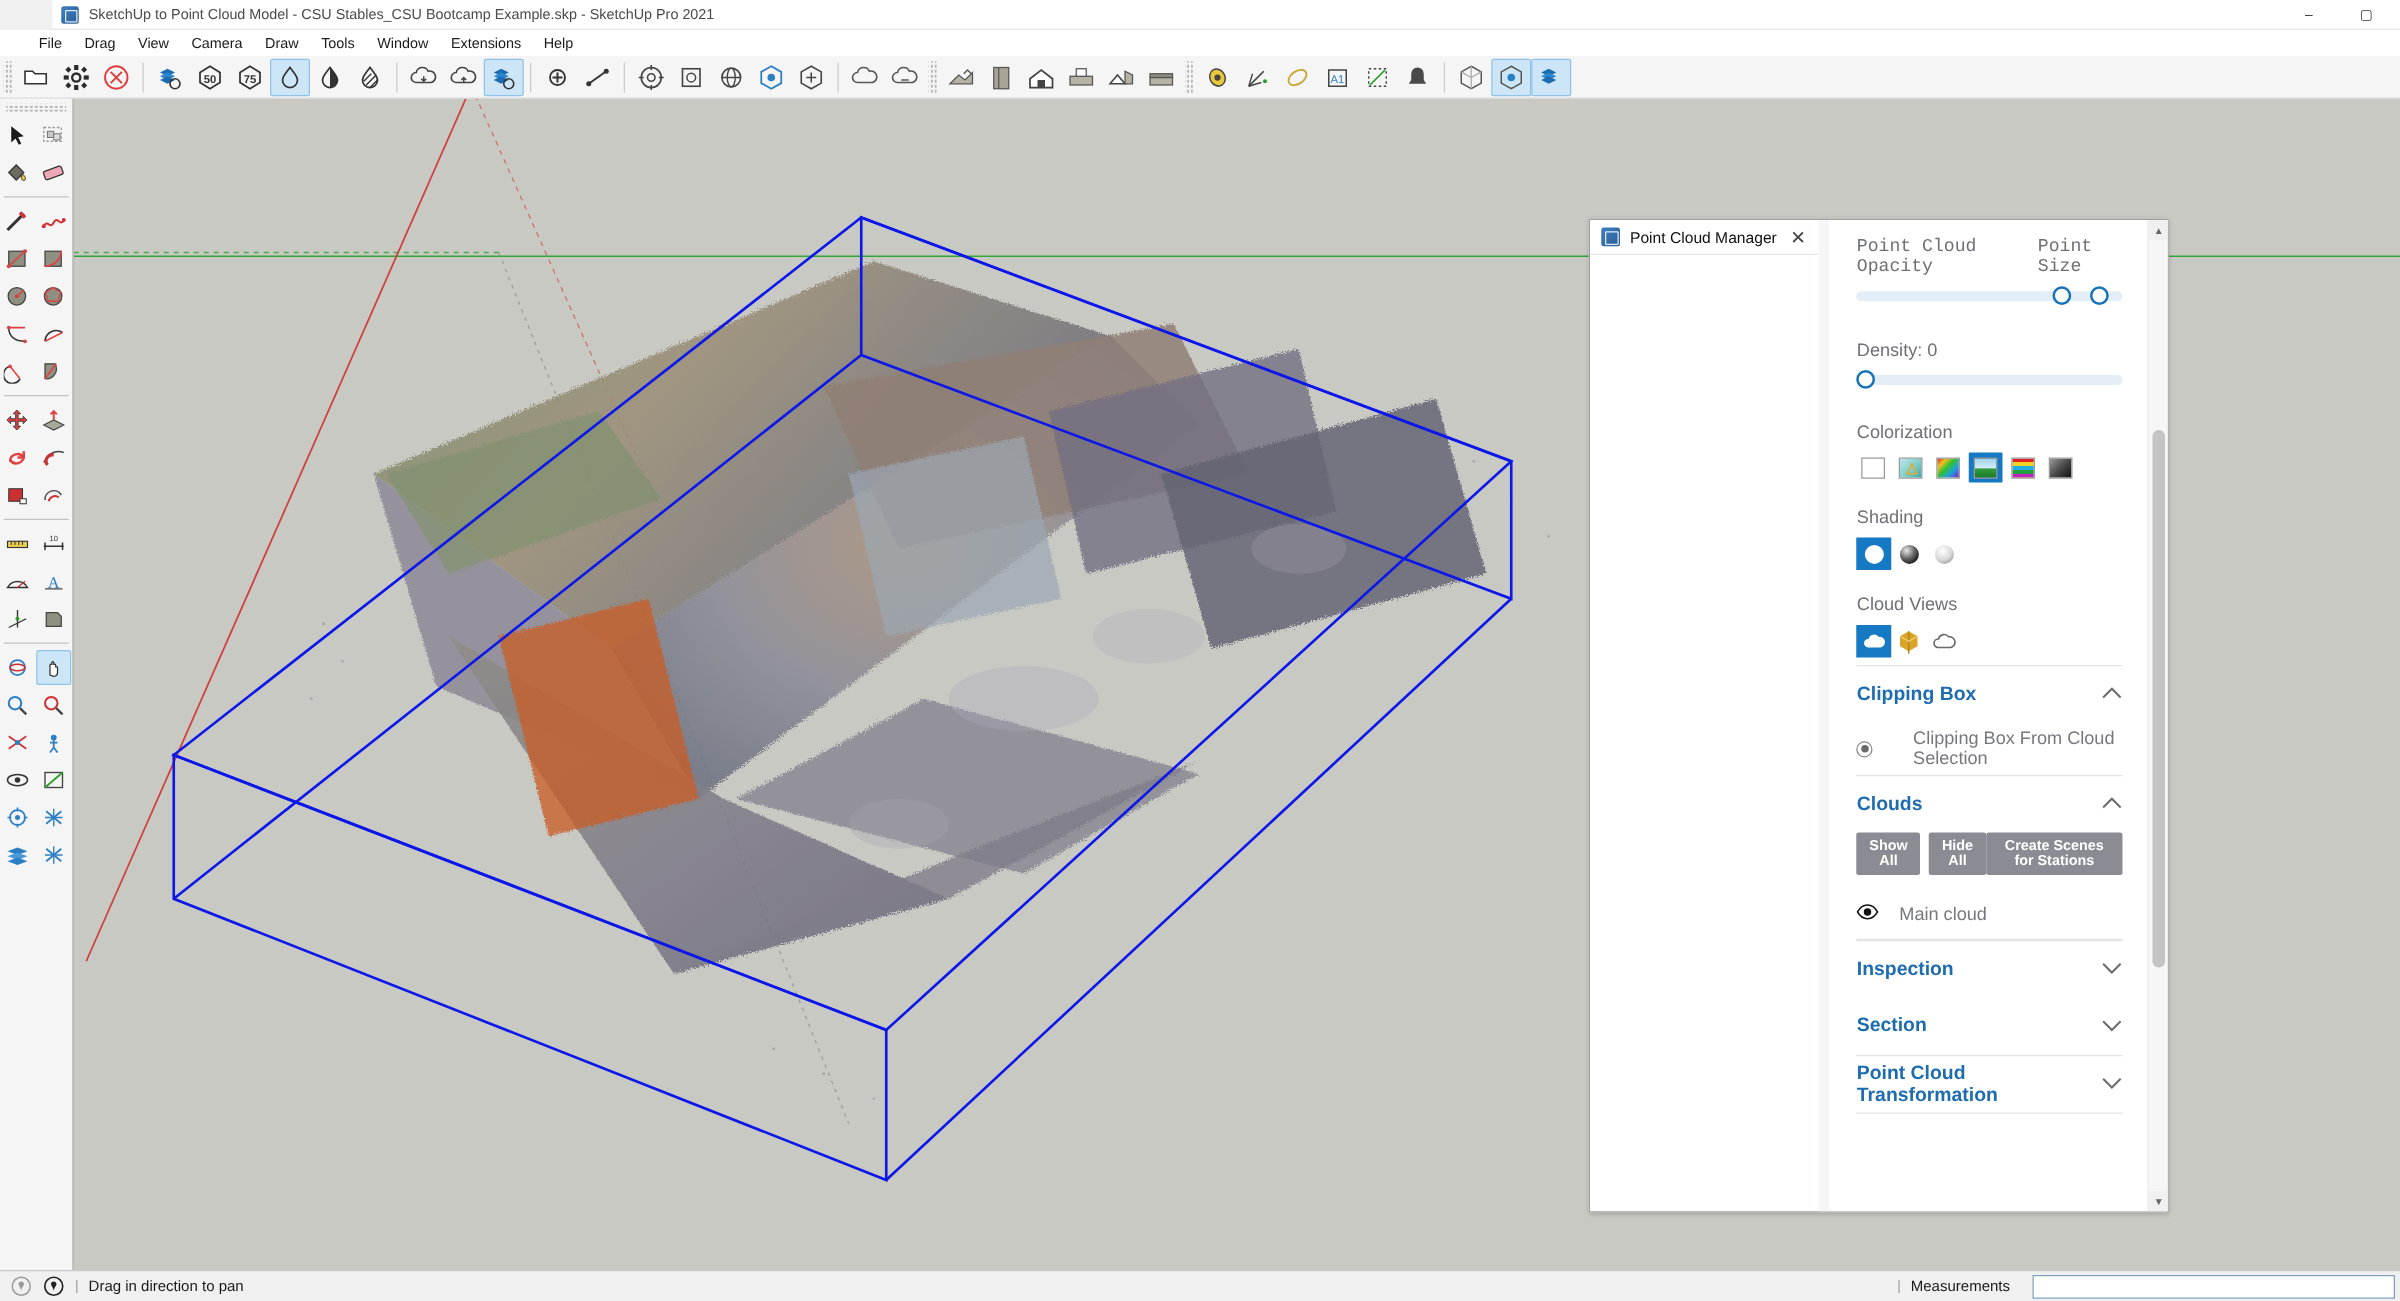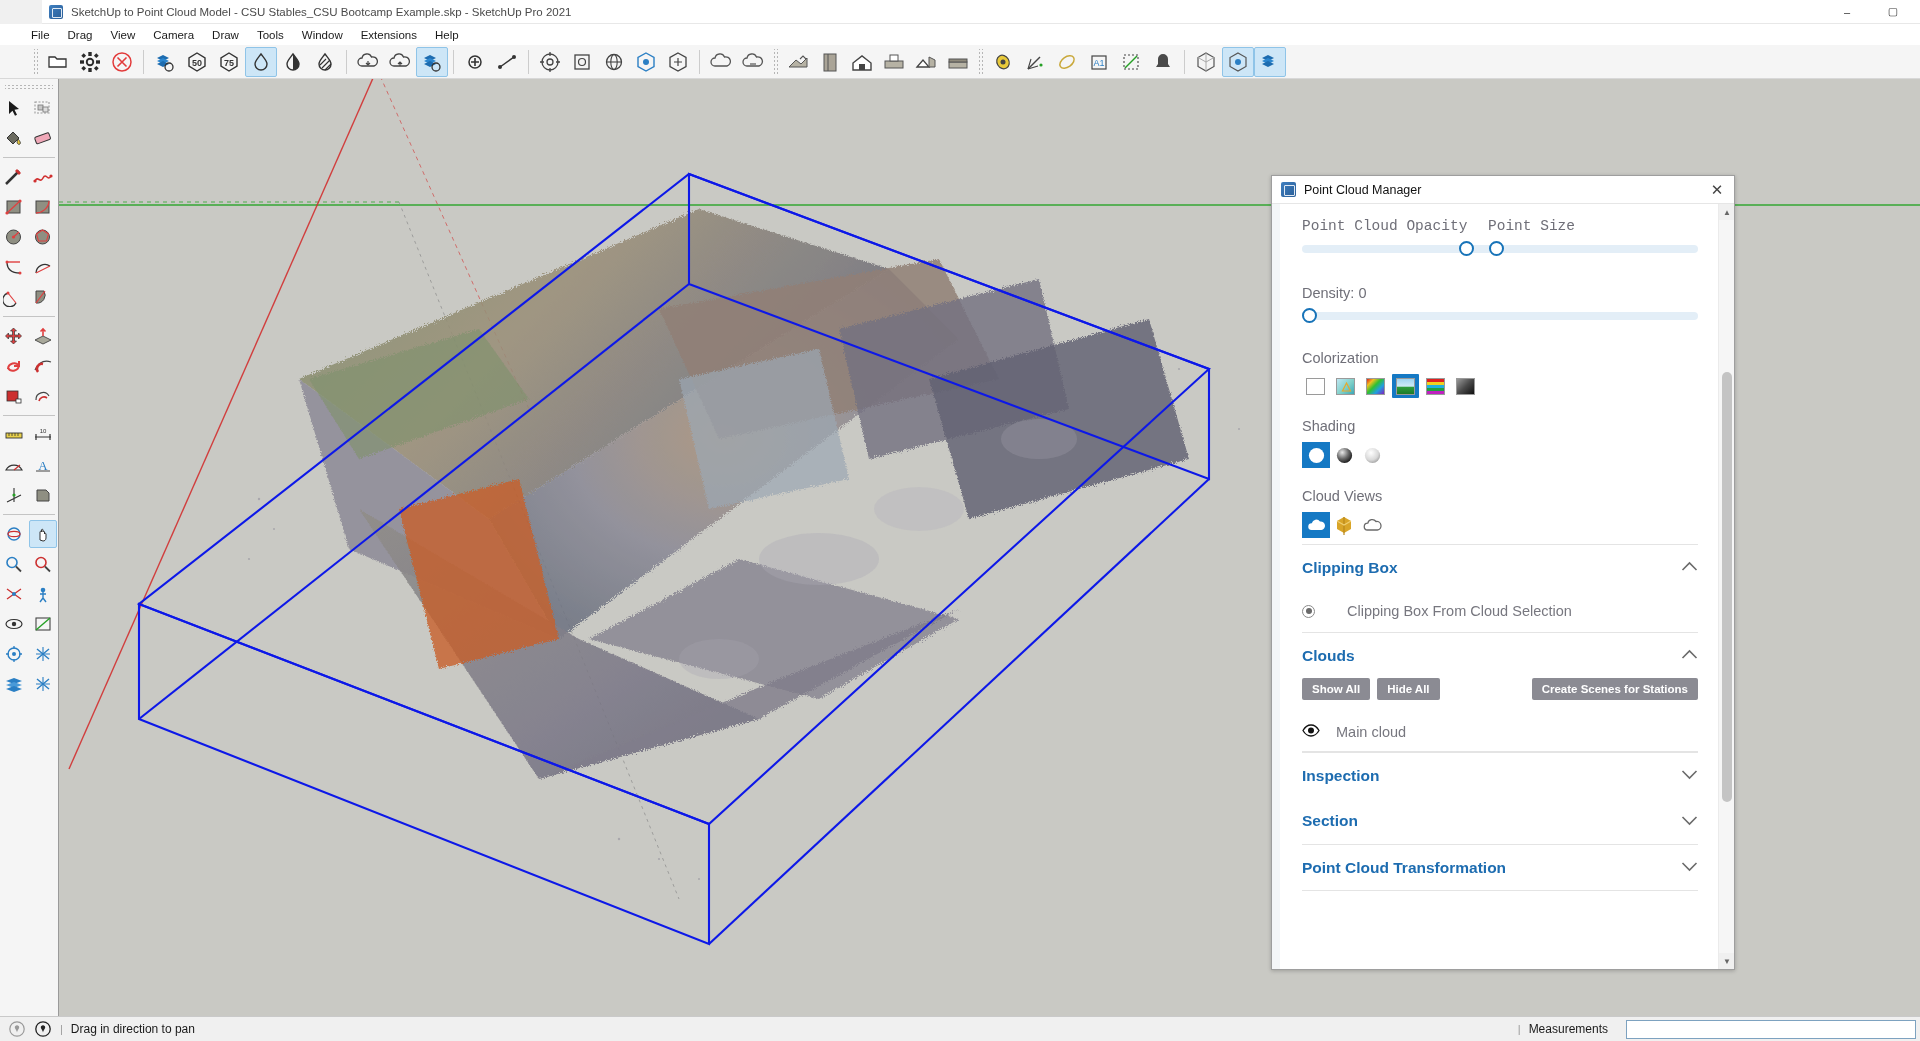--- a/index.html
+++ b/index.html
@@ -40,21 +40,21 @@
     background: #ffffff; display: flex; align-items: center; padding-left: 22px;
   }
   .menu-item {
     font-size: 11.5px; color: #1a1a1a; padding: 2px 9px; cursor: default;
   }
 
   
   .toolbar {
     position: absolute; top: 45px; left: 0; width: 1920px; height: 34px;
     background: #f5f5f5; border-bottom: 1px solid #d8d8d8;
-    display: flex; align-items: center; padding-left: 29px;
+    display: flex; align-items: center;
   }
   .grip { width: 7px; height: 26px; margin: 0 3px; flex: none;
     background-image: radial-gradient(#b6b6b6 1px, transparent 1px);
     background-size: 3px 4px; background-position: 1px 2px; }
   .tbtn {
     width: 32px; height: 30px; display: flex; align-items: center;
     justify-content: center; flex: none; border: 1px solid transparent;
     border-radius: 2px;
   }
   .tbtn.active { background: #cde6f7; border-color: #8fc4e8; }
@@ -100,21 +100,21 @@
   .sb-input {
     width: 290px; height: 19px; background: #fff; border: 1px solid #7da2c0;
     font-size: 12px; padding: 0 4px; font-family: "Liberation Sans", sans-serif;
   }
 
   
   .pcm {
     position: absolute; left: 1212px; top: 96px; width: 464px; height: 795px;
     background: #ffffff; border: 1px solid #9e9e9e;
     box-shadow: 0 1px 4px rgba(0,0,0,.22);
-    display: flex; flex-direction: column;
+    display: flex; flex-direction: row;
   }
   .pcm-title {
     height: 28px; background: #ffffff; display: flex; align-items: center;
     border-bottom: 1px solid #e6e6e6; flex: none;
   }
   .pcm-ticon {
     width: 15px; height: 15px; margin-left: 9px; margin-right: 8px;
     background: linear-gradient(135deg,#3f7fc0 0%,#2a5e97 100%);
     border-radius: 2px; position: relative; flex:none;
   }

